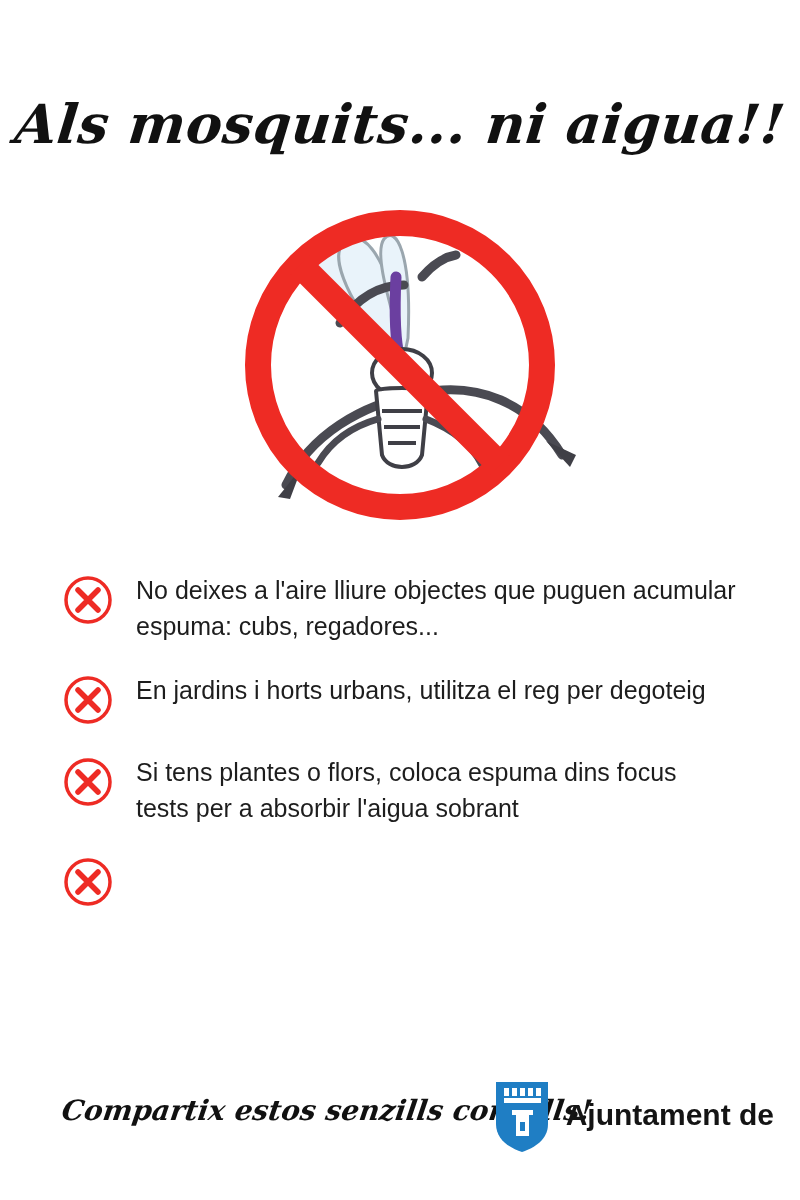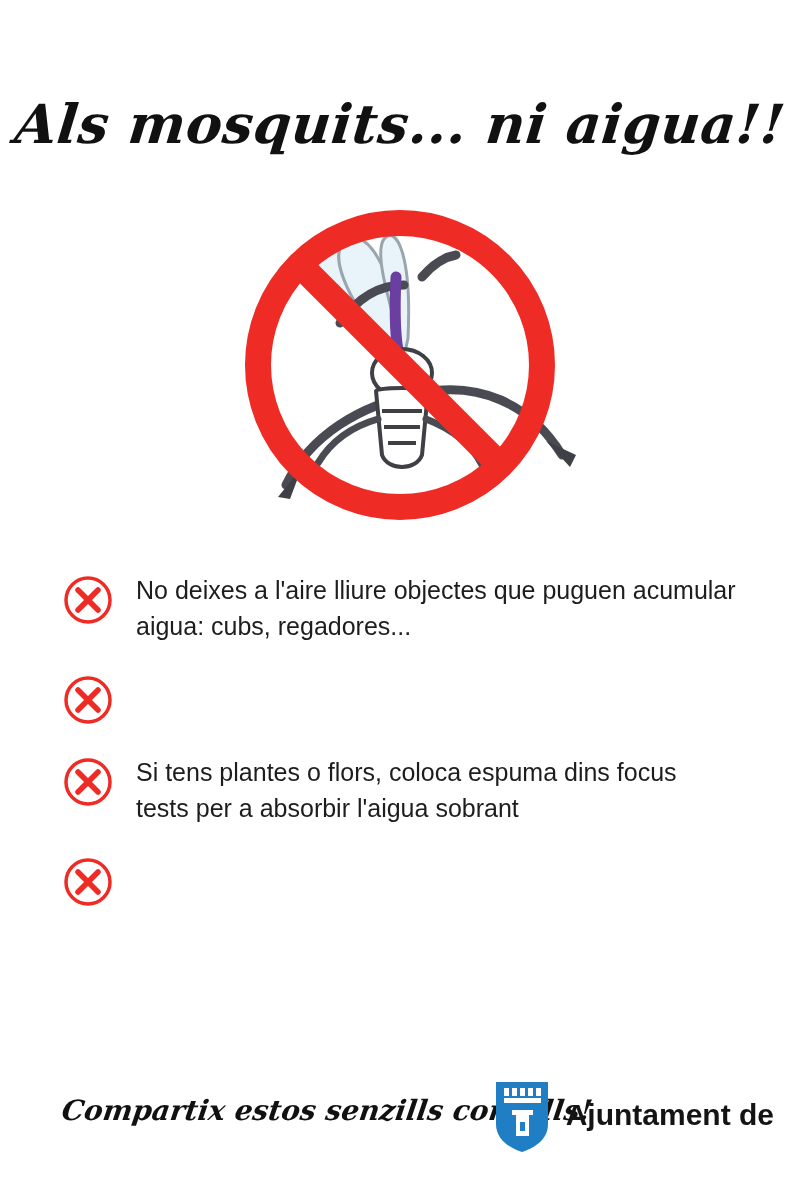--- a/index.html
+++ b/index.html
@@ -173,30 +173,31 @@
 
   <div class="advice-list">
 
     <div class="advice-item">
       <span class="advice-icon">
         <svg width="52" height="52" viewBox="0 0 52 52">
           <circle cx="26" cy="26" r="22" fill="#ffffff" stroke="#ee2b24" stroke-width="3.5"></circle>
           <path d="M16 16 L36 36 M36 16 L16 36" stroke="#ee2b24" stroke-width="5.5" stroke-linecap="round"></path>
         </svg>
       </span>
-      <span class="advice-text">No deixes a l'aire lliure objectes que puguen acumular aigua: cubs, regadores...</span>
-    </div>
-
-    <div class="advice-item">
-      <span class="advice-icon">
-        <svg width="52" height="52" viewBox="0 0 52 52">
-          <circle cx="26" cy="26" r="22" fill="#ffffff" stroke="#ee2b24" stroke-width="3.5"></circle>
-          <path d="M16 16 L36 36 M36 16 L16 36" stroke="#ee2b24" stroke-width="5.5" stroke-linecap="round"></path>
-        </svg>
-      </span>
+      <span class="advice-text">No deixes a l'aire lliure objectes que puguen acumular espuma: cubs, regadores...</span>
+    </div>
+
+    <div class="advice-item">
+      <span class="advice-icon">
+        <svg width="52" height="52" viewBox="0 0 52 52">
+          <circle cx="26" cy="26" r="22" fill="#ffffff" stroke="#ee2b24" stroke-width="3.5"></circle>
+          <path d="M16 16 L36 36 M36 16 L16 36" stroke="#ee2b24" stroke-width="5.5" stroke-linecap="round"></path>
+        </svg>
+      </span>
+      <span class="advice-text">En jardins i horts urbans, utilitza el reg per degoteig</span>
     </div>
 
     <div class="advice-item">
       <span class="advice-icon">
         <svg width="52" height="52" viewBox="0 0 52 52">
           <circle cx="26" cy="26" r="22" fill="#ffffff" stroke="#ee2b24" stroke-width="3.5"></circle>
           <path d="M16 16 L36 36 M36 16 L16 36" stroke="#ee2b24" stroke-width="5.5" stroke-linecap="round"></path>
         </svg>
       </span>
       <span class="advice-text">Si tens plantes o flors, coloca espuma dins focus tests per a absorbir l'aigua sobrant</span>

